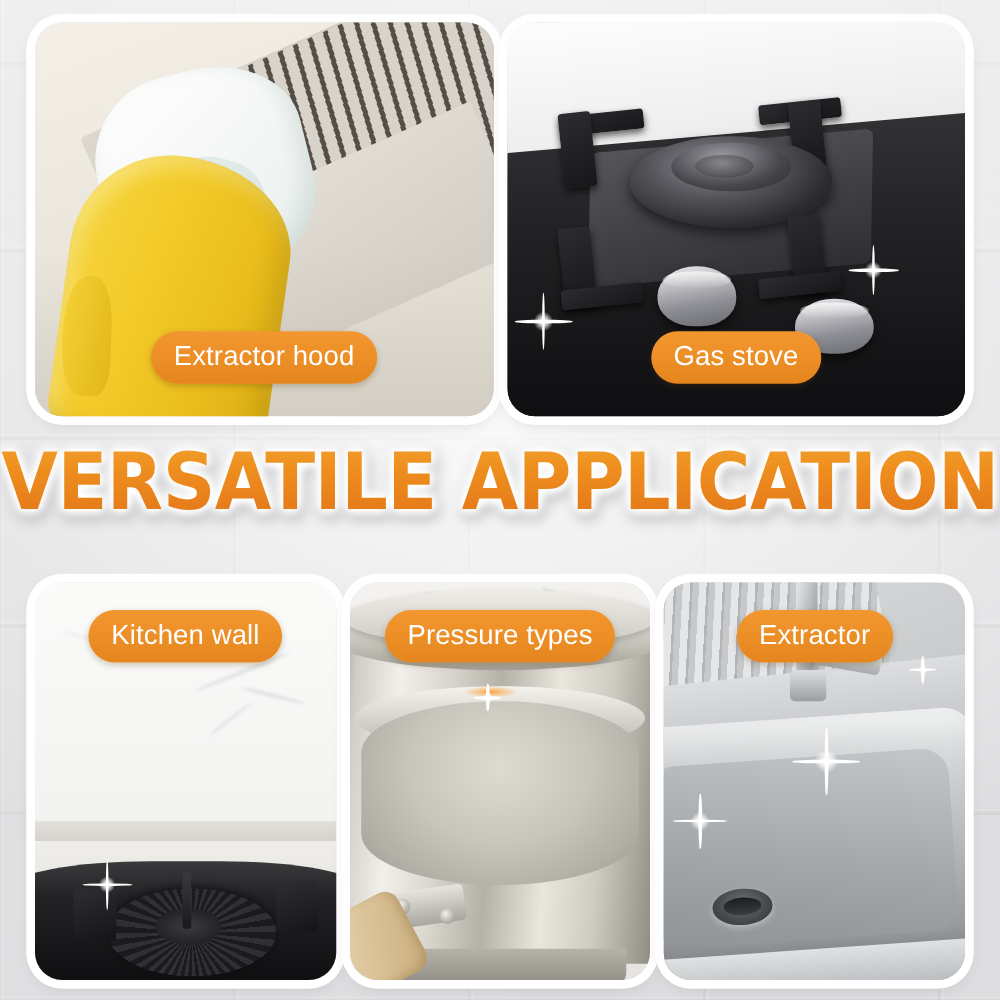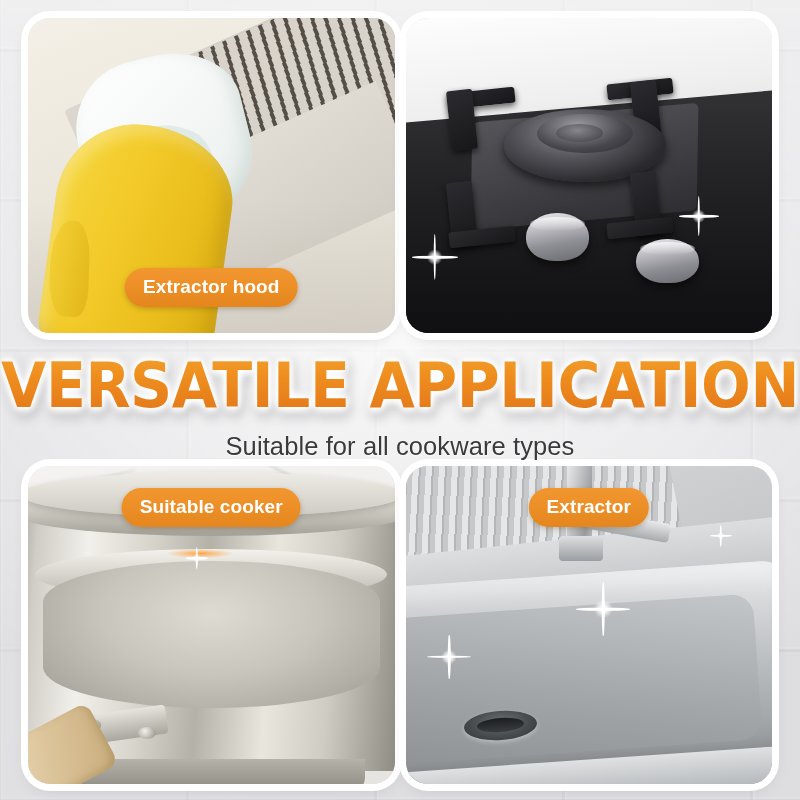--- a/index.html
+++ b/index.html
@@ -54,28 +54,28 @@
   }
   .photo{ position:absolute; inset:0; }
 
   
   .badge{
     position:absolute;
     left:50%;
     transform:translateX(-50%);
     background:linear-gradient(180deg,#f2962f 0%,#ec8e26 55%,#e4851d 100%);
     color:#fff;
-    font-size:19px;
+    font-size:22px;
     letter-spacing:.1px;
     line-height:1;
     padding:9px 18px 11px;
     border-radius:999px;
     white-space:nowrap;
     box-shadow:0 2px 5px rgba(90,60,15,.28);
-    font-weight:700;
+    font-weight:400;
   }
   .badge.at-bottom{ bottom:26px; }
   .badge.at-top{ top:22px; }
 
   
   #copy{
     position:absolute; top:336px; left:0; width:800px; height:128px;
     display:flex; flex-direction:column; align-items:center; justify-content:flex-start;
     z-index:5;
   }
@@ -531,31 +531,54 @@
         <b></b>
           <i class="v" style="height:100%"></i>
           <i class="h" style="width:100%"></i>
       </div>
       <div class="spark" style="left:80%;top:63%;width:40px;height:40px;margin:-20px 0 0 -20px;">
         <b></b>
           <i class="v" style="height:100%"></i>
           <i class="h" style="width:100%"></i>
       </div>
     </div>
+    <div class="badge at-bottom">Gas stove</div>
   </div>
 
 </div>
 
 <div id="copy">
   <div id="headline">VERSATILE APPLICATION</div>
-  <div id="subhead">Suitable for all cookware types</div>
 </div>
 
 <div class="row bottom">
 
+  <div class="panel">
+    <div class="photo p-wall">
+      <div class="wall-marble"></div>
+      <div class="wall-vein wv1"></div>
+      <div class="wall-vein wv2"></div>
+      <div class="wall-vein wv3"></div>
+      <div class="wall-vein wv4"></div>
+      <div class="wall-ledge"></div>
+      <div class="wall-counter"></div>
+      <div class="hob-glass"></div>
+      <div class="hob-burner"></div>
+      <div class="hob-centre"></div>
+      <div class="hob-ignitor"></div>
+      <div class="hob-grate-l"></div>
+      <div class="hob-grate-r"></div>
+      <div class="spark" style="left:24%;top:76%;width:40px;height:40px;margin:-20px 0 0 -20px;">
+        <b></b>
+          <i class="v" style="height:100%"></i>
+          <i class="h" style="width:100%"></i>
+      </div>
+    </div>
+    <div class="badge at-top">Kitchen wall</div>
+  </div>
 
   <div class="panel">
     <div class="photo p-pot">
       <div class="pot-marble"></div>
       <div class="pot-vein pv1"></div>
       <div class="pot-vein pv2"></div>
       <div class="pot-vein pv3"></div>
       <div class="pot-body"></div>
       <div class="pot-base"></div>
       <div class="pot-rim"></div>
@@ -566,21 +589,21 @@
       <div class="pot-bracket"></div>
       <div class="pot-rivet pr1"></div>
       <div class="pot-rivet pr2"></div>
       <div class="pot-handle"></div>
       <div class="spark" style="left:46%;top:29%;width:22px;height:22px;margin:-11px 0 0 -11px;">
         <b></b>
           <i class="v" style="height:100%"></i>
           <i class="h" style="width:100%"></i>
       </div>
     </div>
-    <div class="badge at-top">Suitable cooker</div>
+    <div class="badge at-top">Pressure types</div>
   </div>
 
   <div class="panel">
     <div class="photo p-sink">
       <div class="sink-drain-board"></div>
       <div class="sink-deck"></div>
       <div class="faucet-col"></div>
       <div class="faucet-neck"></div>
       <div class="faucet-head"></div>
       <div class="sink-basin"></div>

